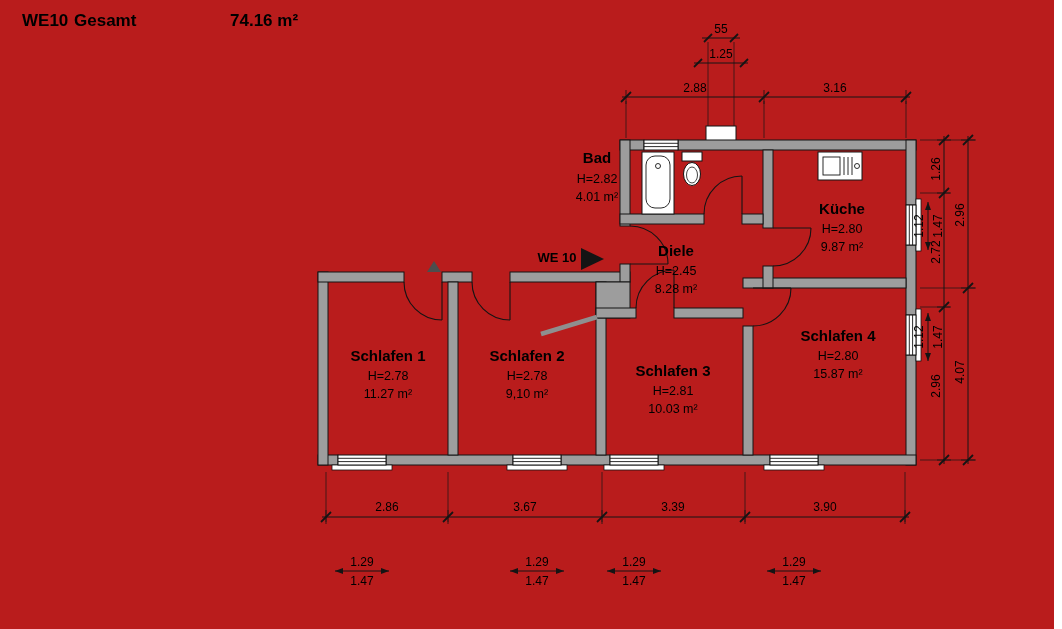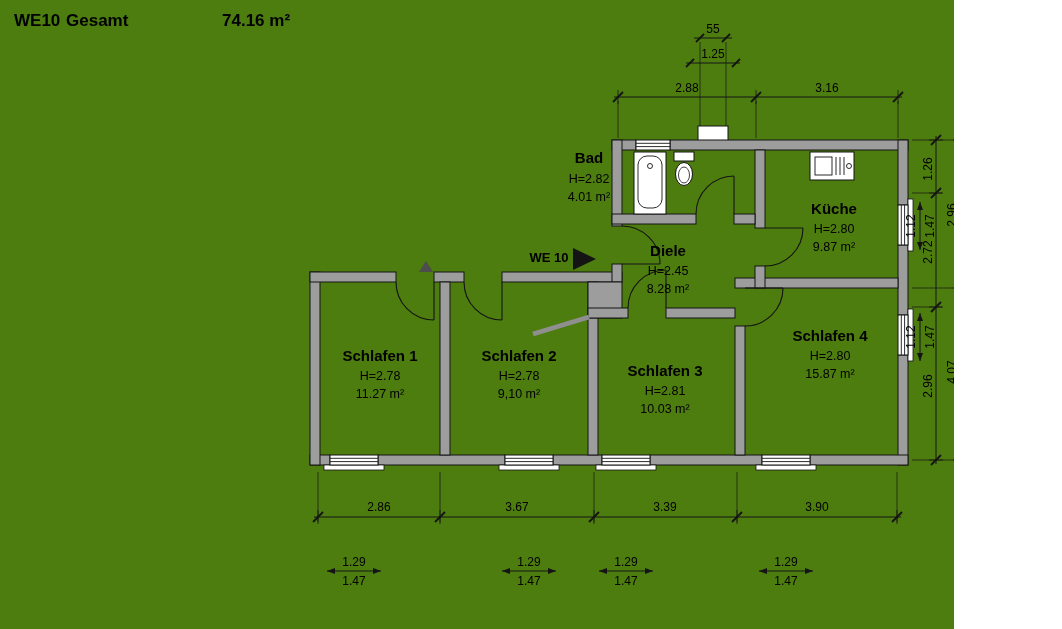--- a/index.html
+++ b/index.html
@@ -1,17 +1,17 @@
 <!DOCTYPE html>
 <html><head>
 <meta charset="utf-8">
 <style>
   html,body{margin:0;padding:0;background:#fff;}
-  .stage{position:relative;width:954px;height:629px;background:#4d7c0f;overflow:hidden;
-         font-family:"Liberation Sans",sans-serif;}
+  .stage{position:relative;width:1046px;height:629px;background:#b91c1c;overflow:hidden;
+         font-family:"Liberation Sans",sans-serif;padding-left:8px;}
   svg{display:block;}
   svg text{fill:#000;font-family:"Liberation Sans",sans-serif;}
   .title-text{font-size:17px;font-weight:bold;}
   .room-name{font-size:15px;font-weight:bold;}
   .room-sub{font-size:12.5px;}
   .dim{font-size:12px;}
   .unit-label{font-size:13px;font-weight:bold;}
   .wall{fill:#9d9d9d;stroke:#141414;stroke-width:1;}
   .glass{fill:#ffffff;stroke:#141414;stroke-width:1;}
   .sill{fill:#ffffff;stroke:#141414;stroke-width:0.8;}

